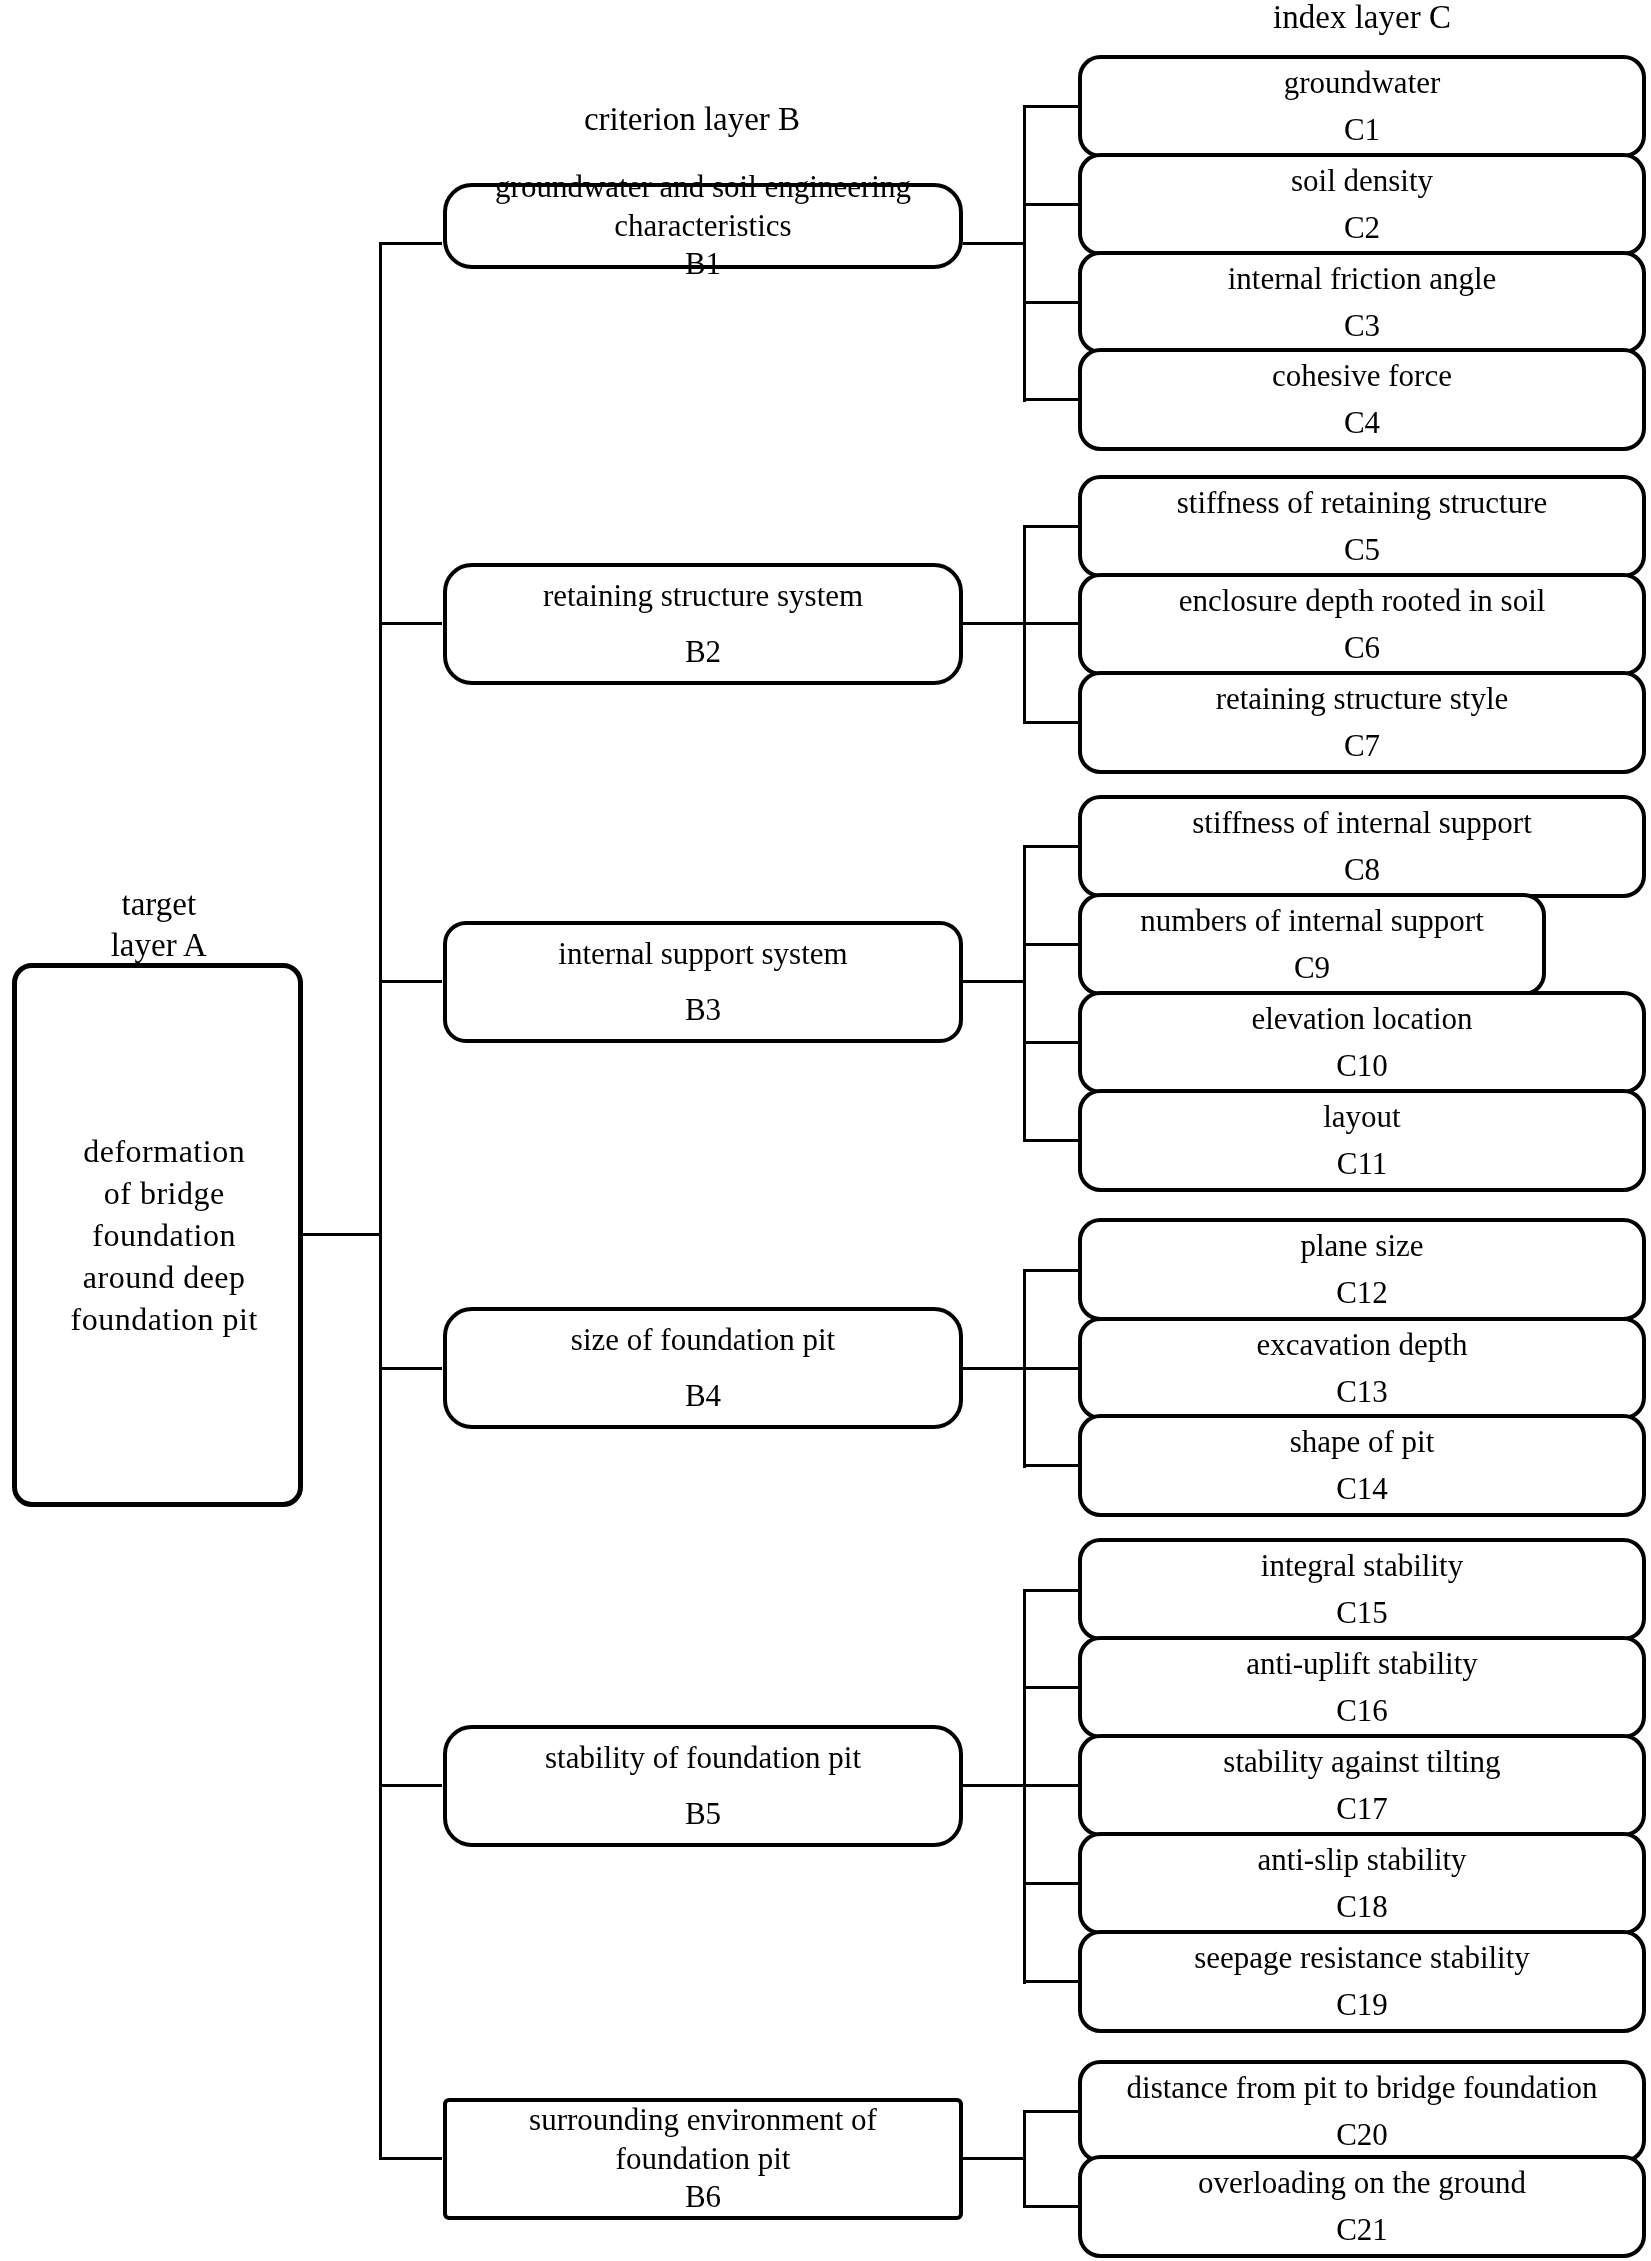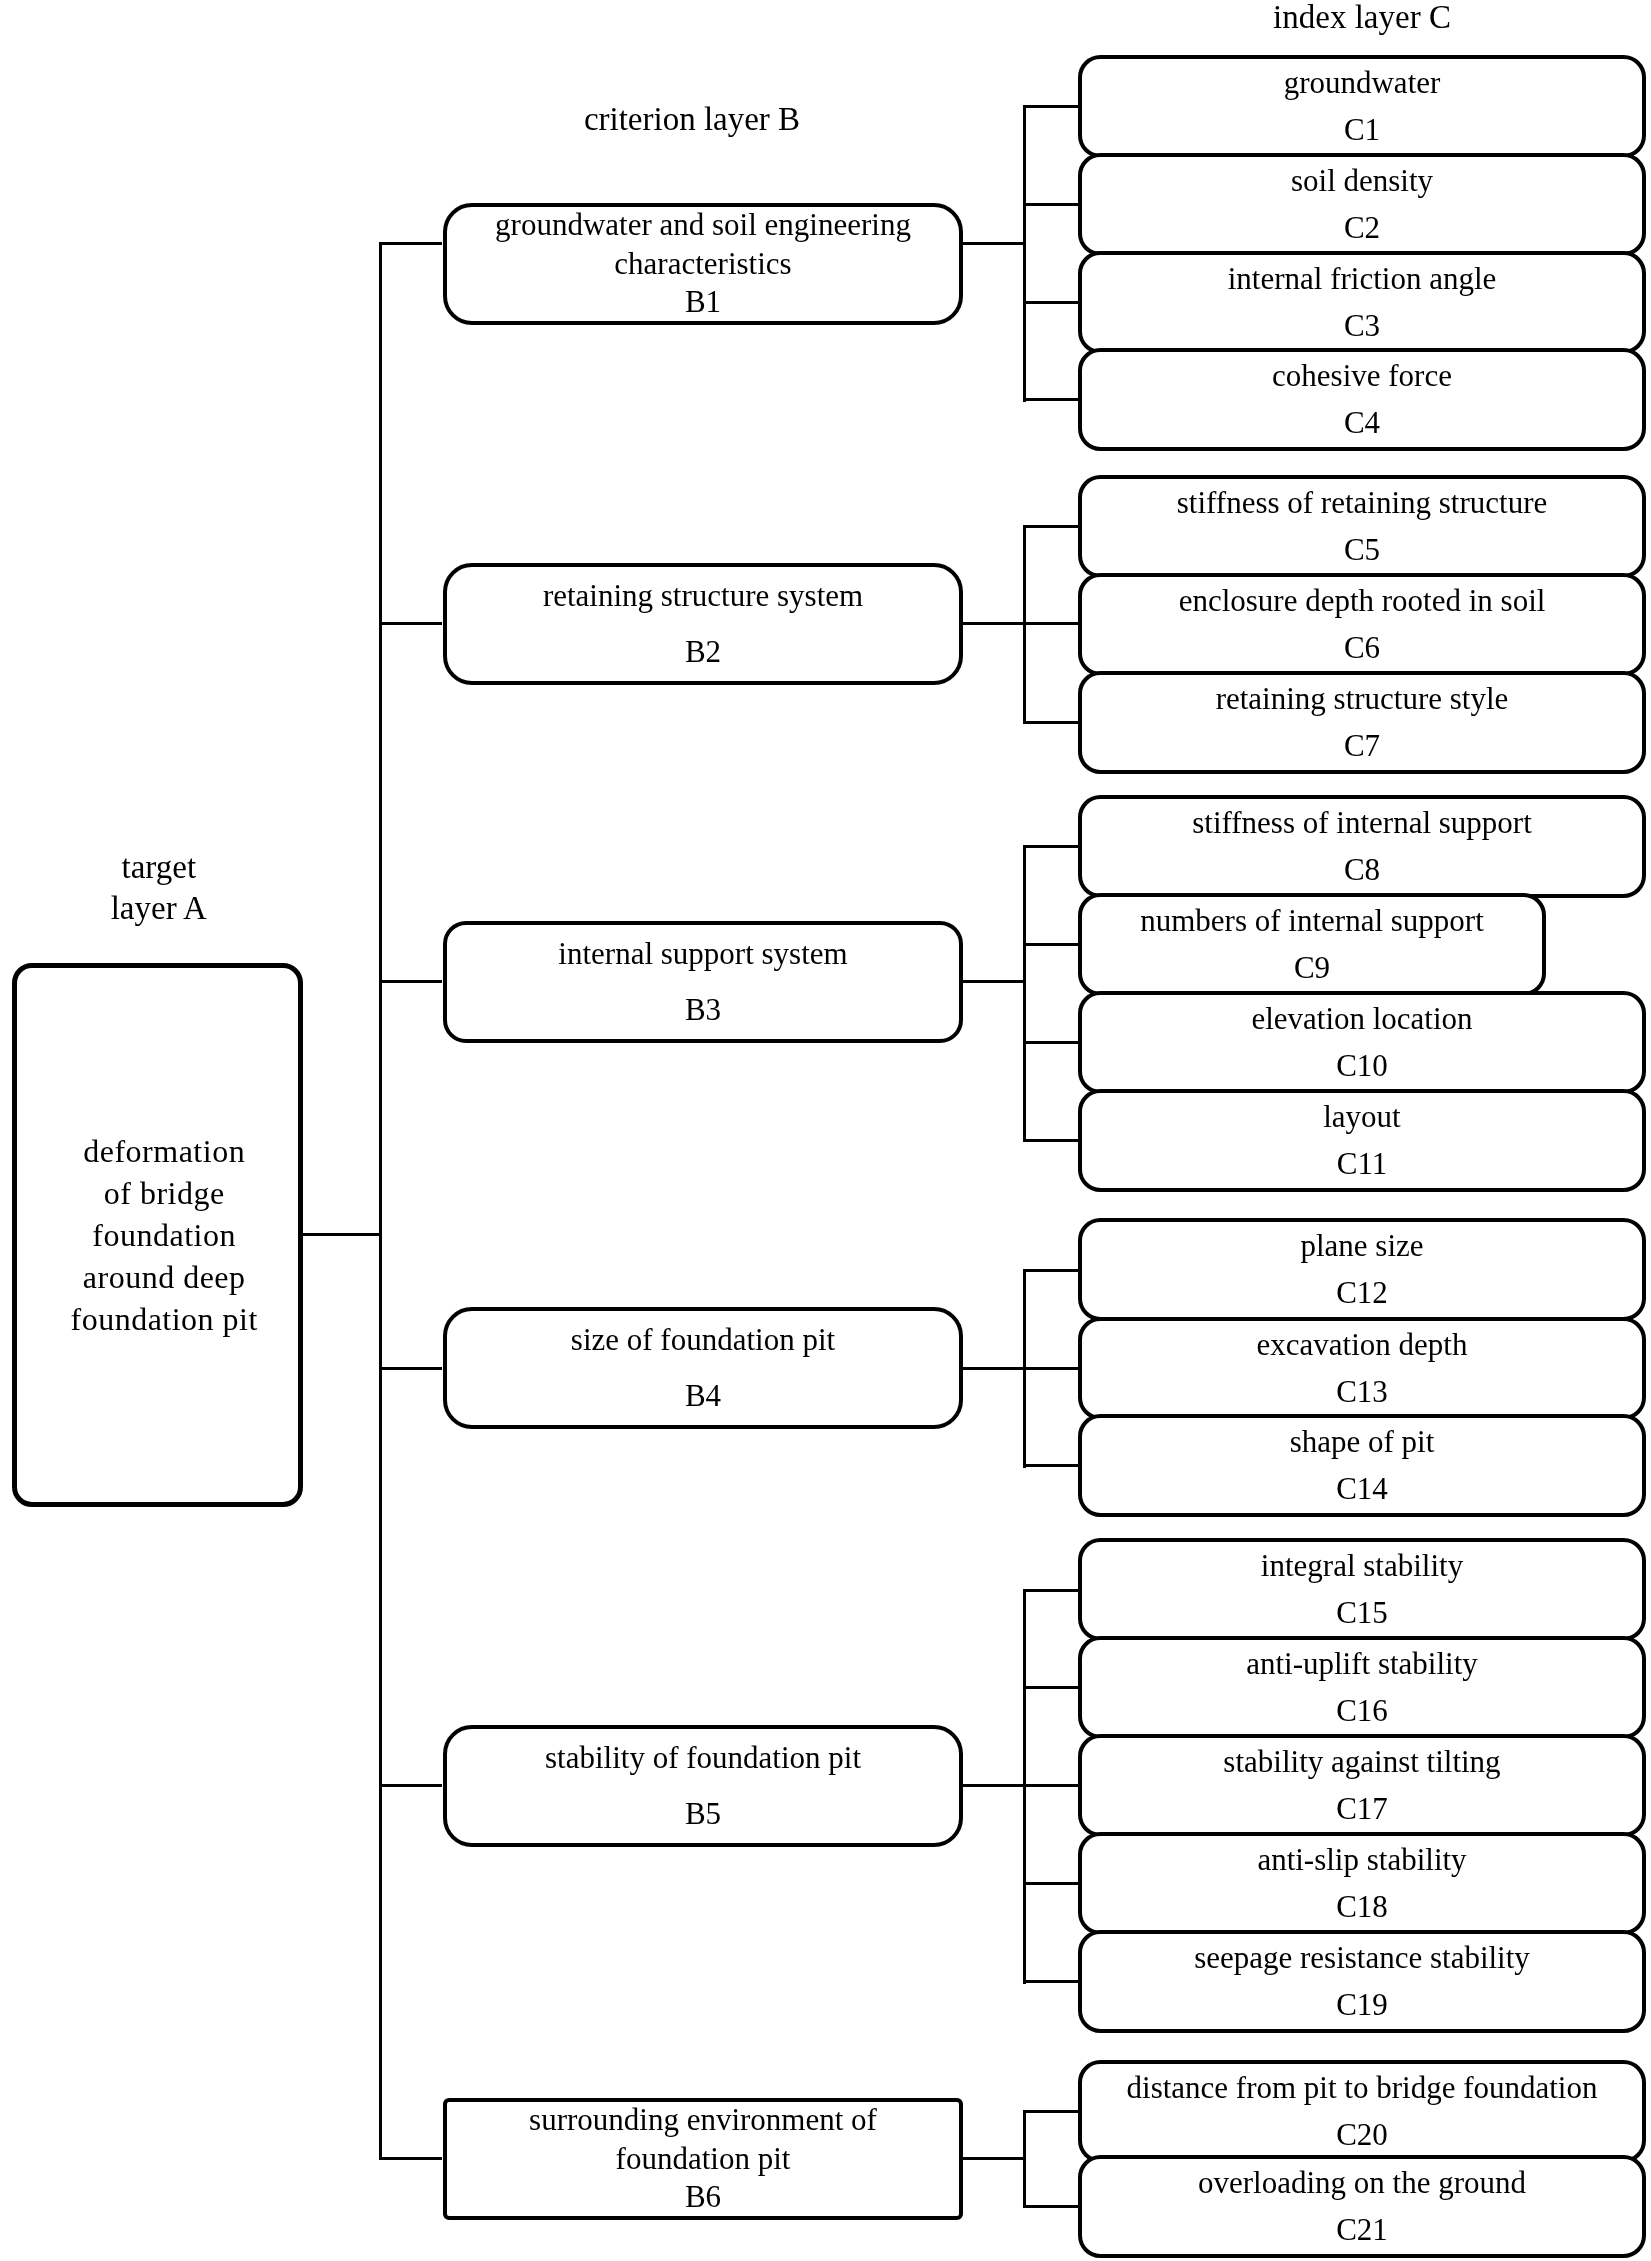--- a/index.html
+++ b/index.html
@@ -50,21 +50,21 @@
   .line {
     position: absolute;
     background: #000000;
   }
 </style>
 </head>
 <body>
 
 <div id="diagram">
 
-  <div class="hdr" style="left:13.3px; top:847px; width:291px;">target
+  <div class="hdr" style="left:13.3px; top:884px; width:291px;">target
 layer A</div>
   <div class="hdr" style="left:432px; top:99px; width:520px;">criterion layer B</div>
   <div class="hdr" style="left:1078px; top:-3.2px; width:568px;">index layer C</div>
 
   <div class="line" style="left:379px; top:242px; width:3.2px; height:1918px;"></div>
   <div class="line" style="left:302px; top:1233px; width:77px; height:3.2px;"></div>
 
   <div class="line" style="left:379px; top:242px; width:63px; height:3.2px;"></div>
   <div class="line" style="left:379px; top:622px; width:63px; height:3.2px;"></div>
   <div class="line" style="left:379px; top:980px; width:63px; height:3.2px;"></div>
@@ -109,21 +109,21 @@
   <div class="line" style="left:1023px; top:2205px; width:55px; height:3.2px;"></div>
 
   <div class="box abox" style="left:11.7px; top:963px; width:291px; height:544px;">
     <div class="lbl">deformation
 of bridge
 foundation
 around deep
 foundation pit</div>
   </div>
 
-  <div class="box bbox lh-tight" style="left:443px; top:183px; width:520px; height:122px;margin-top:20px;">
+  <div class="box bbox lh-tight" style="left:443px; top:183px; width:520px; height:86px;">
     <div class="lbl">groundwater and soil engineering
 characteristics</div>
     <div>B1</div>
   </div>
   <div class="box bbox lh-wide" style="left:443px; top:563px; width:520px; height:122px;">
     <div class="lbl">retaining structure system</div>
     <div>B2</div>
   </div>
   <div class="box bbox lh-wide" style="left:443px; top:921px; width:520px; height:122px;border-radius:23px;">
     <div class="lbl">internal support system</div>

